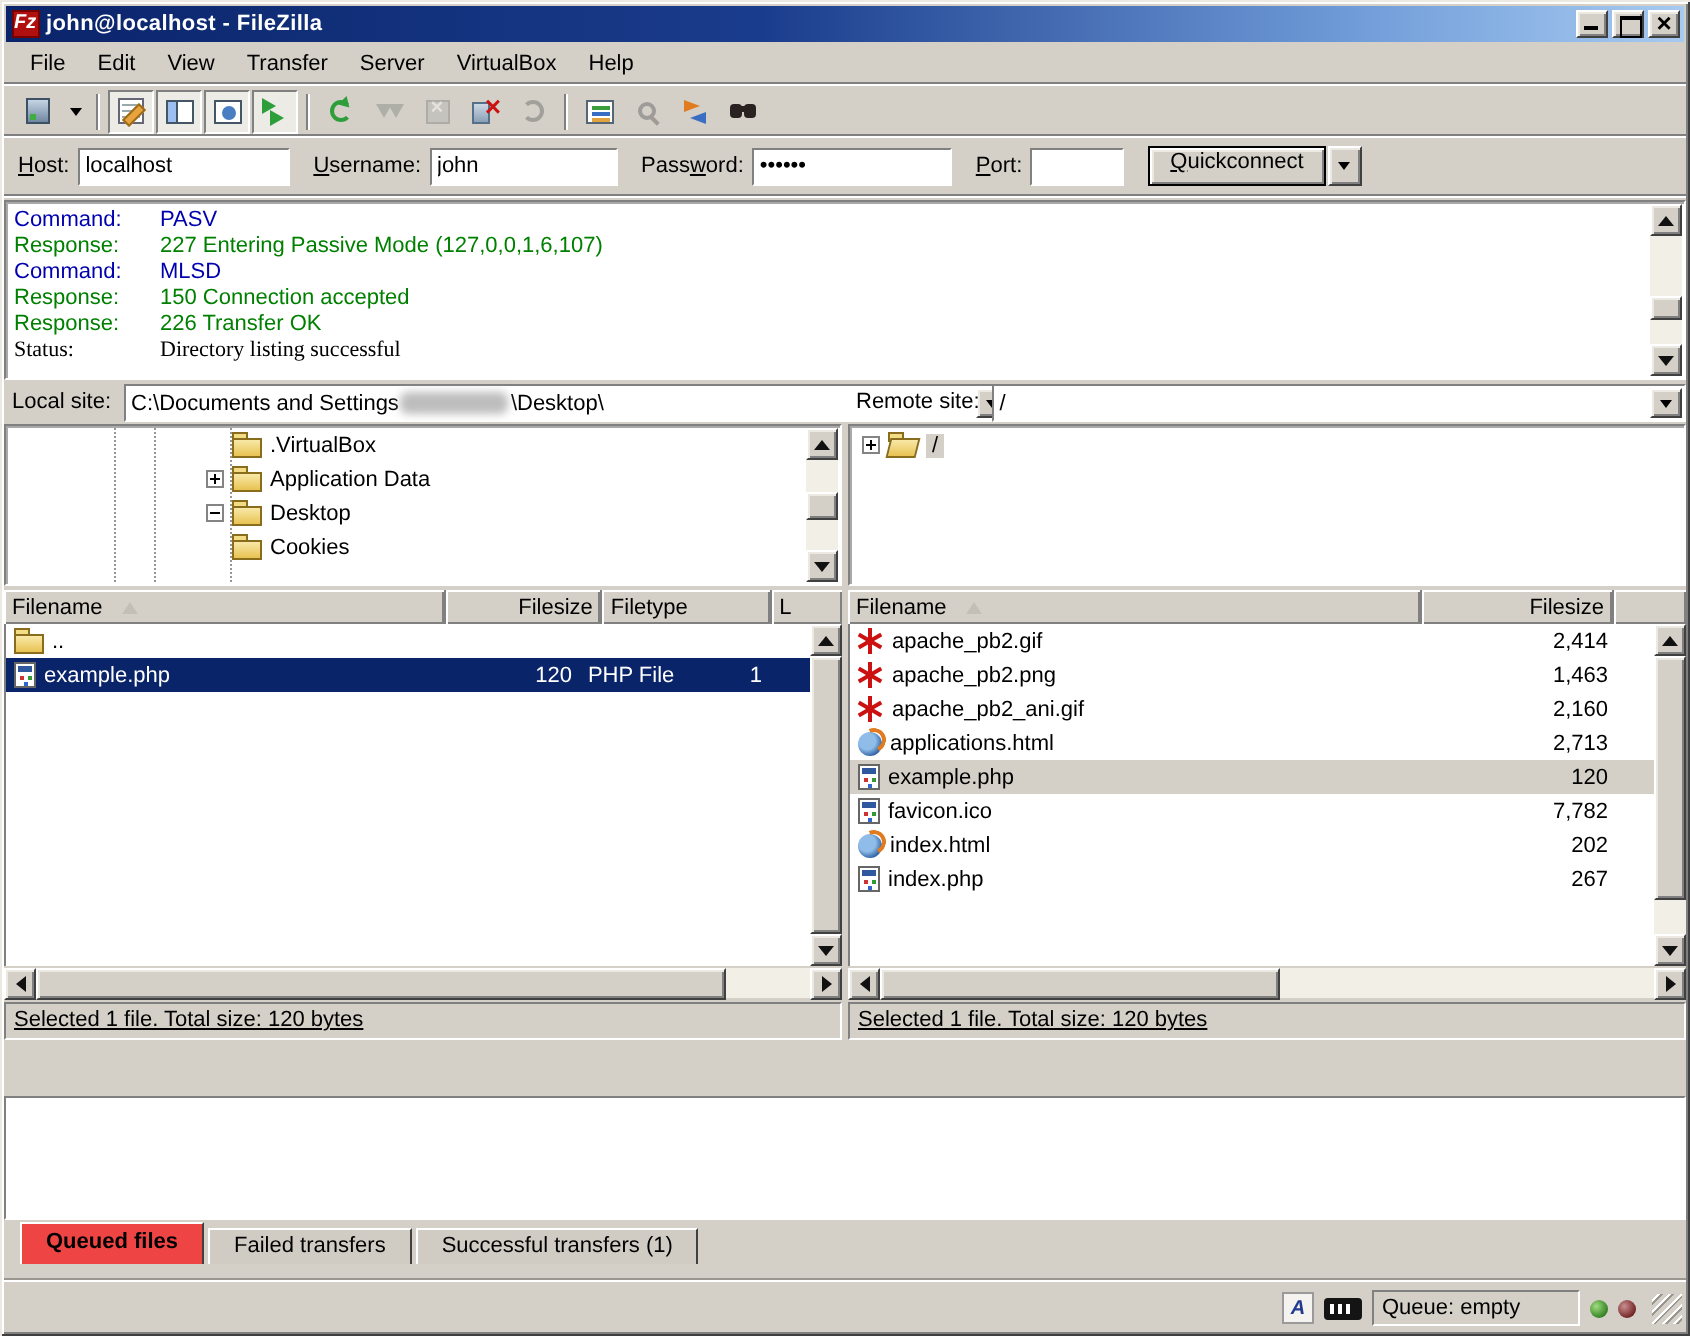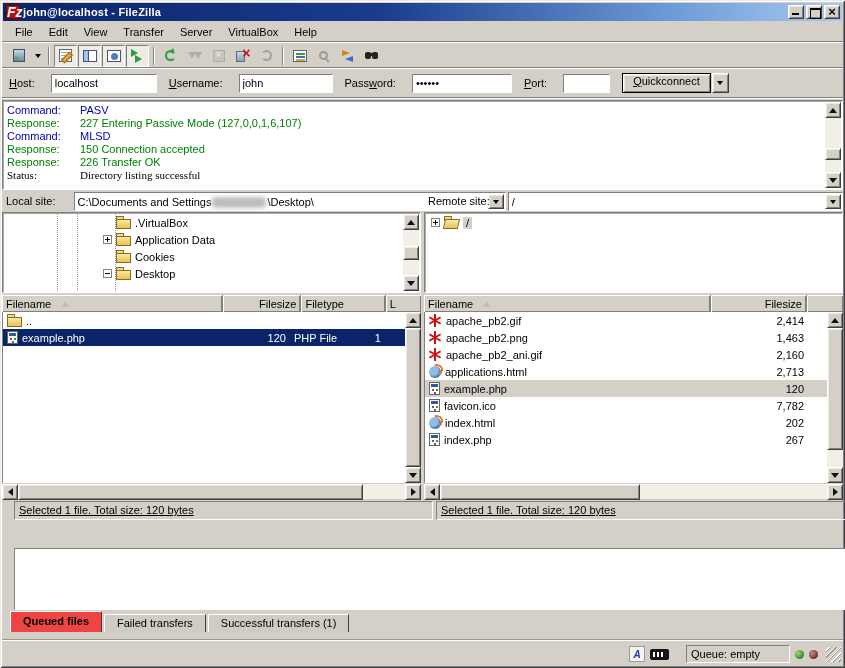--- a/index.html
+++ b/index.html
@@ -5,31 +5,31 @@
   * { box-sizing: border-box; margin: 0; padding: 0; }
   html,body { width:845px; height:668px; }
   body { font-family:"Liberation Sans", sans-serif; font-size:11px; color:#000; background:#D4D0C8; }
 
   #win { position:relative; width:845px; height:668px; background:#D4D0C8;
          box-shadow: inset 1px 1px 0 #ece9e2, inset -1px -1px 0 #404040, inset 2px 2px 0 #fff, inset -2px -2px 0 #808080; }
 
   
   .out   { border:1px solid; border-color:#fff #404040 #404040 #fff; background:#D4D0C8;
            box-shadow: inset 1px 1px 0 #ece9e2, inset -1px -1px 0 #808080; }
-  .sunk  { border:1px solid; border-color:#808080 #fff #fff #808080;margin-left:12px; }
+  .sunk  { border:1px solid; border-color:#808080 #fff #fff #808080; }
   .panel { border:1px solid; border-color:#808080 #fff #fff #808080; background:#fff;
            box-shadow: inset 1px 1px 0 rgba(64,64,64,.45); }
   .hr    { position:absolute; left:0; right:0; height:2px; border-top:1px solid #808080; border-bottom:1px solid #fff; }
 
   
   #titlebar { position:absolute; left:3px; top:3px; width:839px; height:18px;
     background:linear-gradient(90deg,#0A246A 0%,#1A3C8C 45%,#6F9BD8 80%,#A6CAF0 100%);
     display:flex; align-items:center; padding:0 2px; }
   #app-icon { width:14px; height:14px; background:#B01010; border:1px solid #700; color:#fff;
-    font-weight:bold; font-style:italic; font-size:14px; line-height:12px; text-align:left; margin:0 3px 0 1px; }
+    font-weight:bold; font-style:italic; font-size:10px; line-height:12px; text-align:left; margin:0 3px 0 1px; }
   #title-text { color:#fff; font-weight:bold; font-size:11px; flex:1; letter-spacing:.2px; }
   .tbtn { width:16px; height:14px; margin-left:2px; position:relative; }
   .tbtn.min::after  { content:""; position:absolute; left:3px; bottom:3px; width:7px; height:2px; background:#000; }
   .tbtn.max::after  { content:""; position:absolute; left:3px; top:2px; width:9px; height:8px; border:1px solid #000; border-top-width:2px; }
   .tbtn.cls::after  { content:"×"; position:absolute; left:0; right:0; top:-2px; text-align:center; font-weight:bold; font-size:13px; }
 
   
   #menubar { position:absolute; left:3px; top:22px; width:839px; height:19px; display:flex; align-items:center; padding-left:4px; }
   .menu-item { padding:2px 8px; }
   #mhr { top:41px; left:2px; right:2px; }
@@ -363,29 +363,29 @@
         <span class="tree-label">.VirtualBox</span>
       </div>
       <div class="tree-row">
         <span class="tree-indent"></span>
           <span class="expander plus"></span>
         <span class="fi fi-folder"></span>
         <span class="tree-label">Application Data</span>
       </div>
       <div class="tree-row">
         <span class="tree-indent"></span>
+          <span class="expander"></span>
+        <span class="fi fi-folder"></span>
+        <span class="tree-label">Desktop</span>
+      </div>
+      <div class="tree-row">
+        <span class="tree-indent"></span>
           <span class="expander none"></span>
         <span class="fi fi-folder"></span>
         <span class="tree-label">Cookies</span>
-      </div>
-      <div class="tree-row">
-        <span class="tree-indent"></span>
-          <span class="expander"></span>
-        <span class="fi fi-folder"></span>
-        <span class="tree-label">Desktop</span>
       </div>
     </div>
     <div class="vsb">
       <div class="sb-btn out" style="top:0">
           <span class="tri-up"></span>
         </div>
       <div class="thumb out" style="left:0; width:16px; height:14px; top:32px"></div>
       <div class="sb-btn out" style="bottom:0">
           <span class="tri-dn"></span>
         </div>

